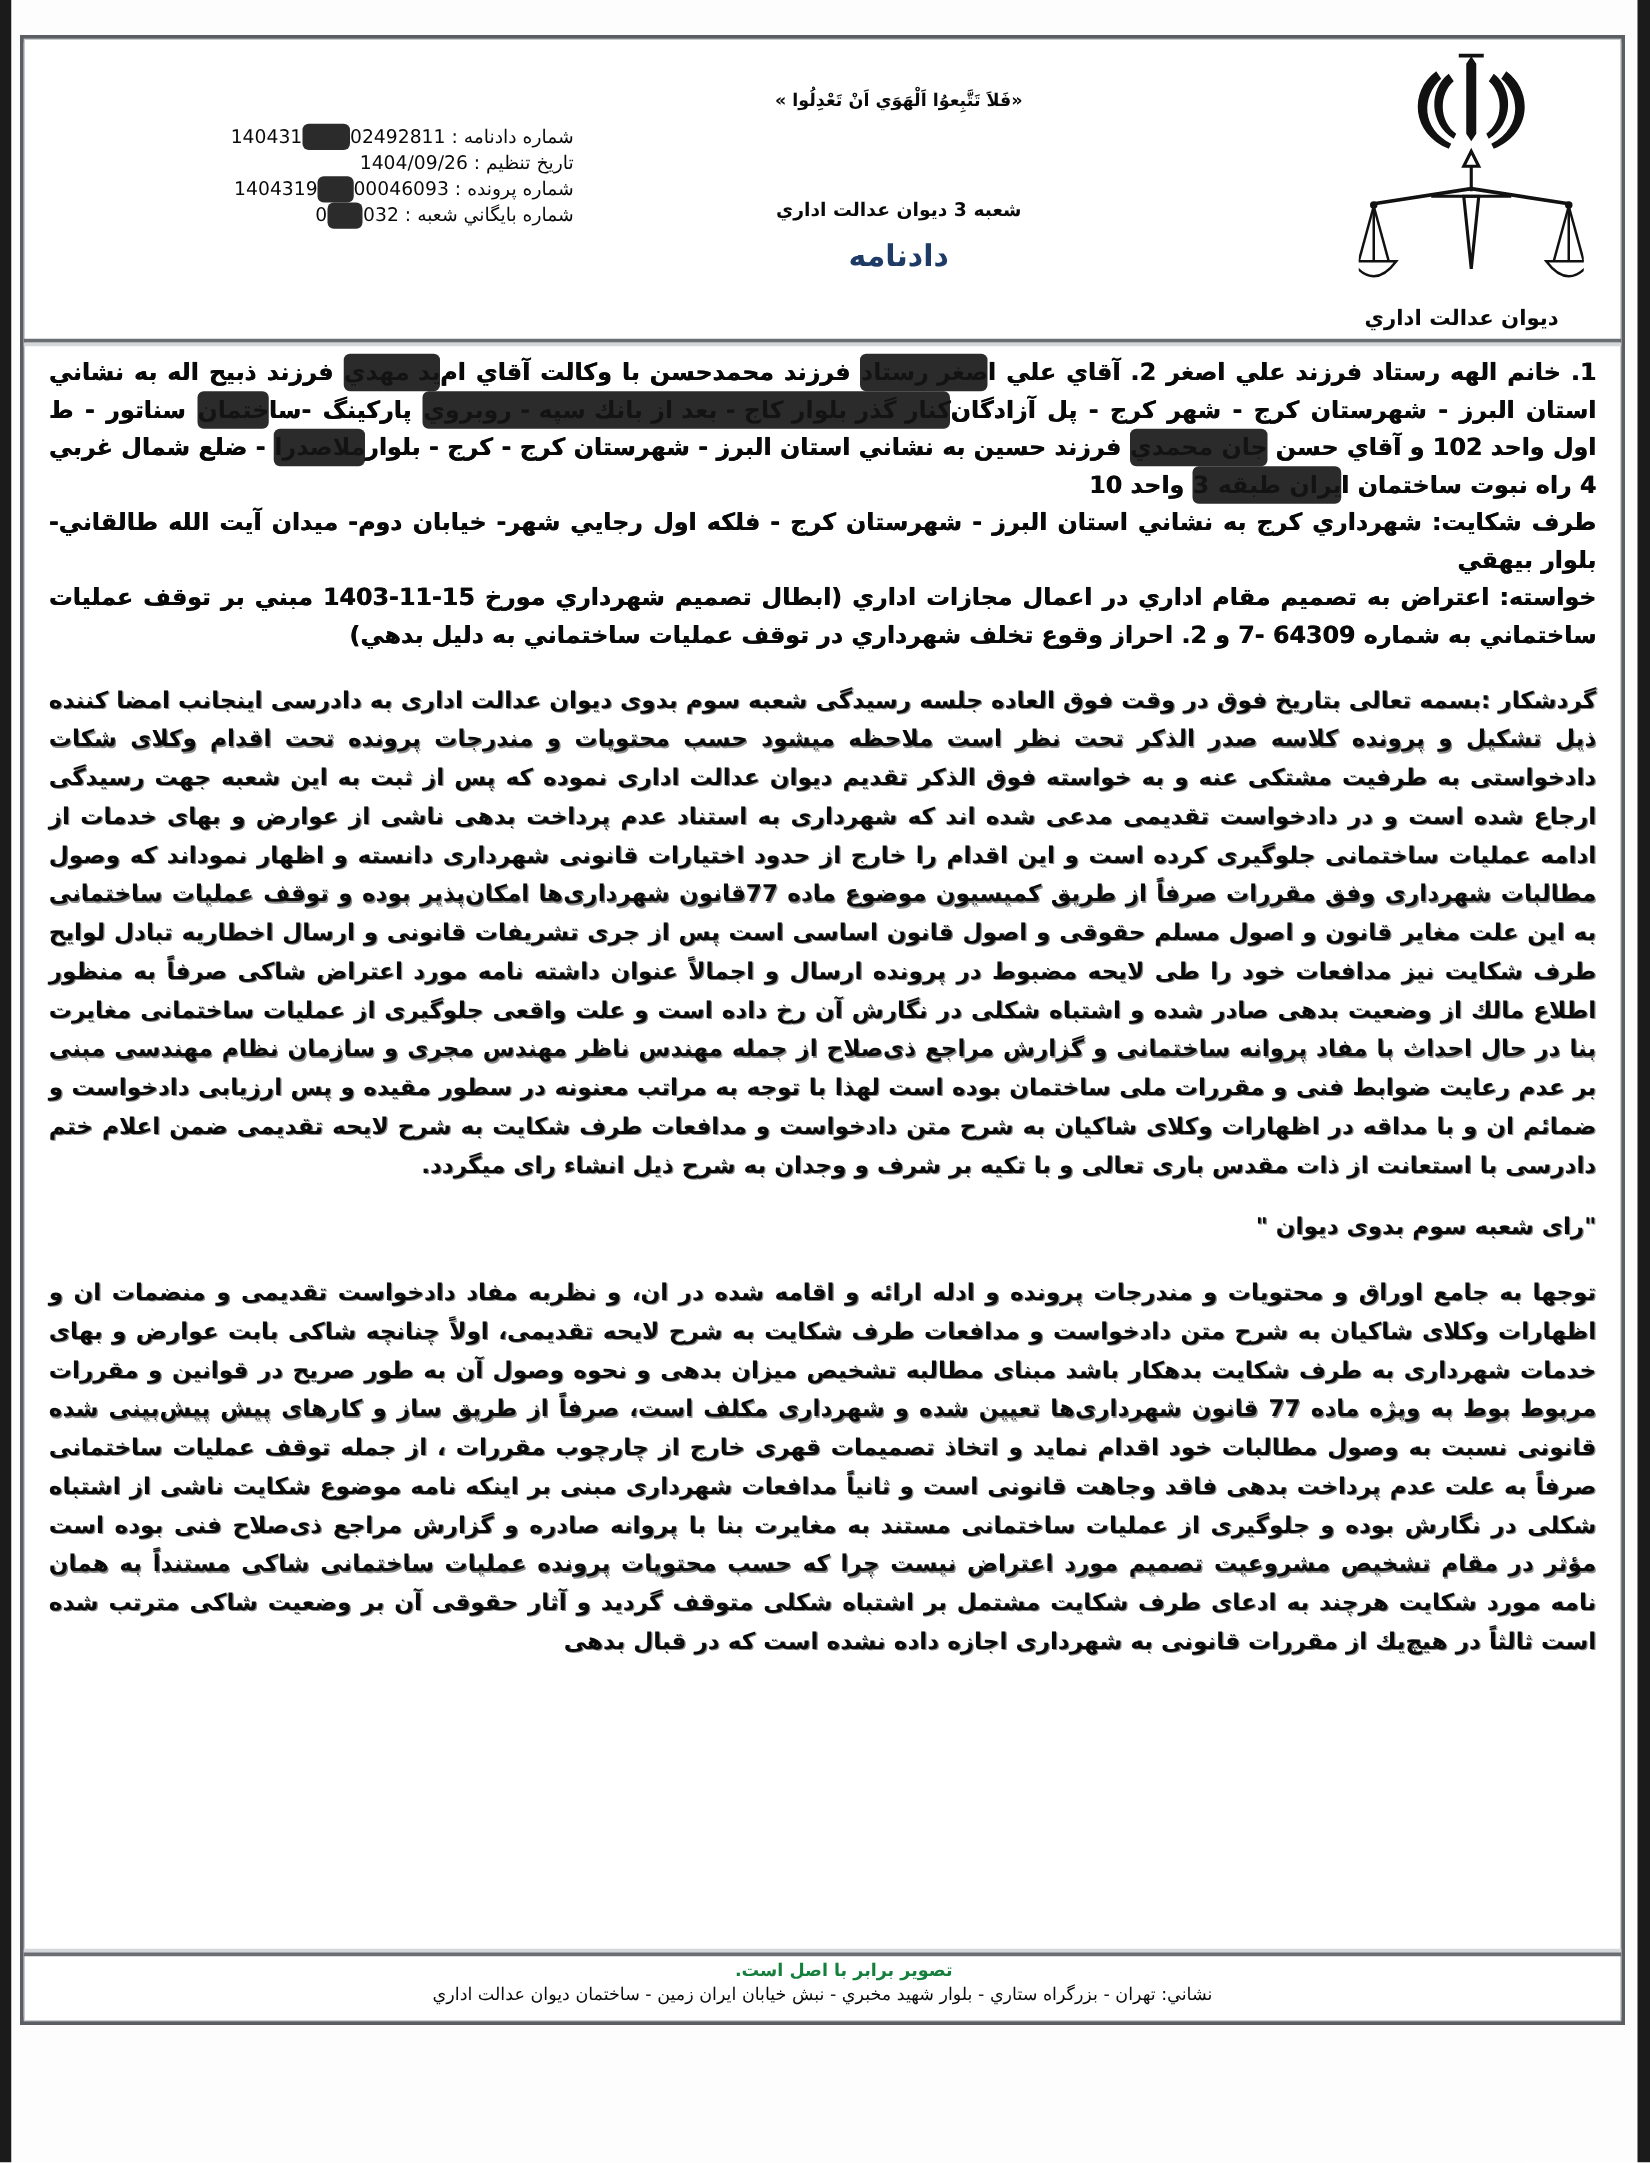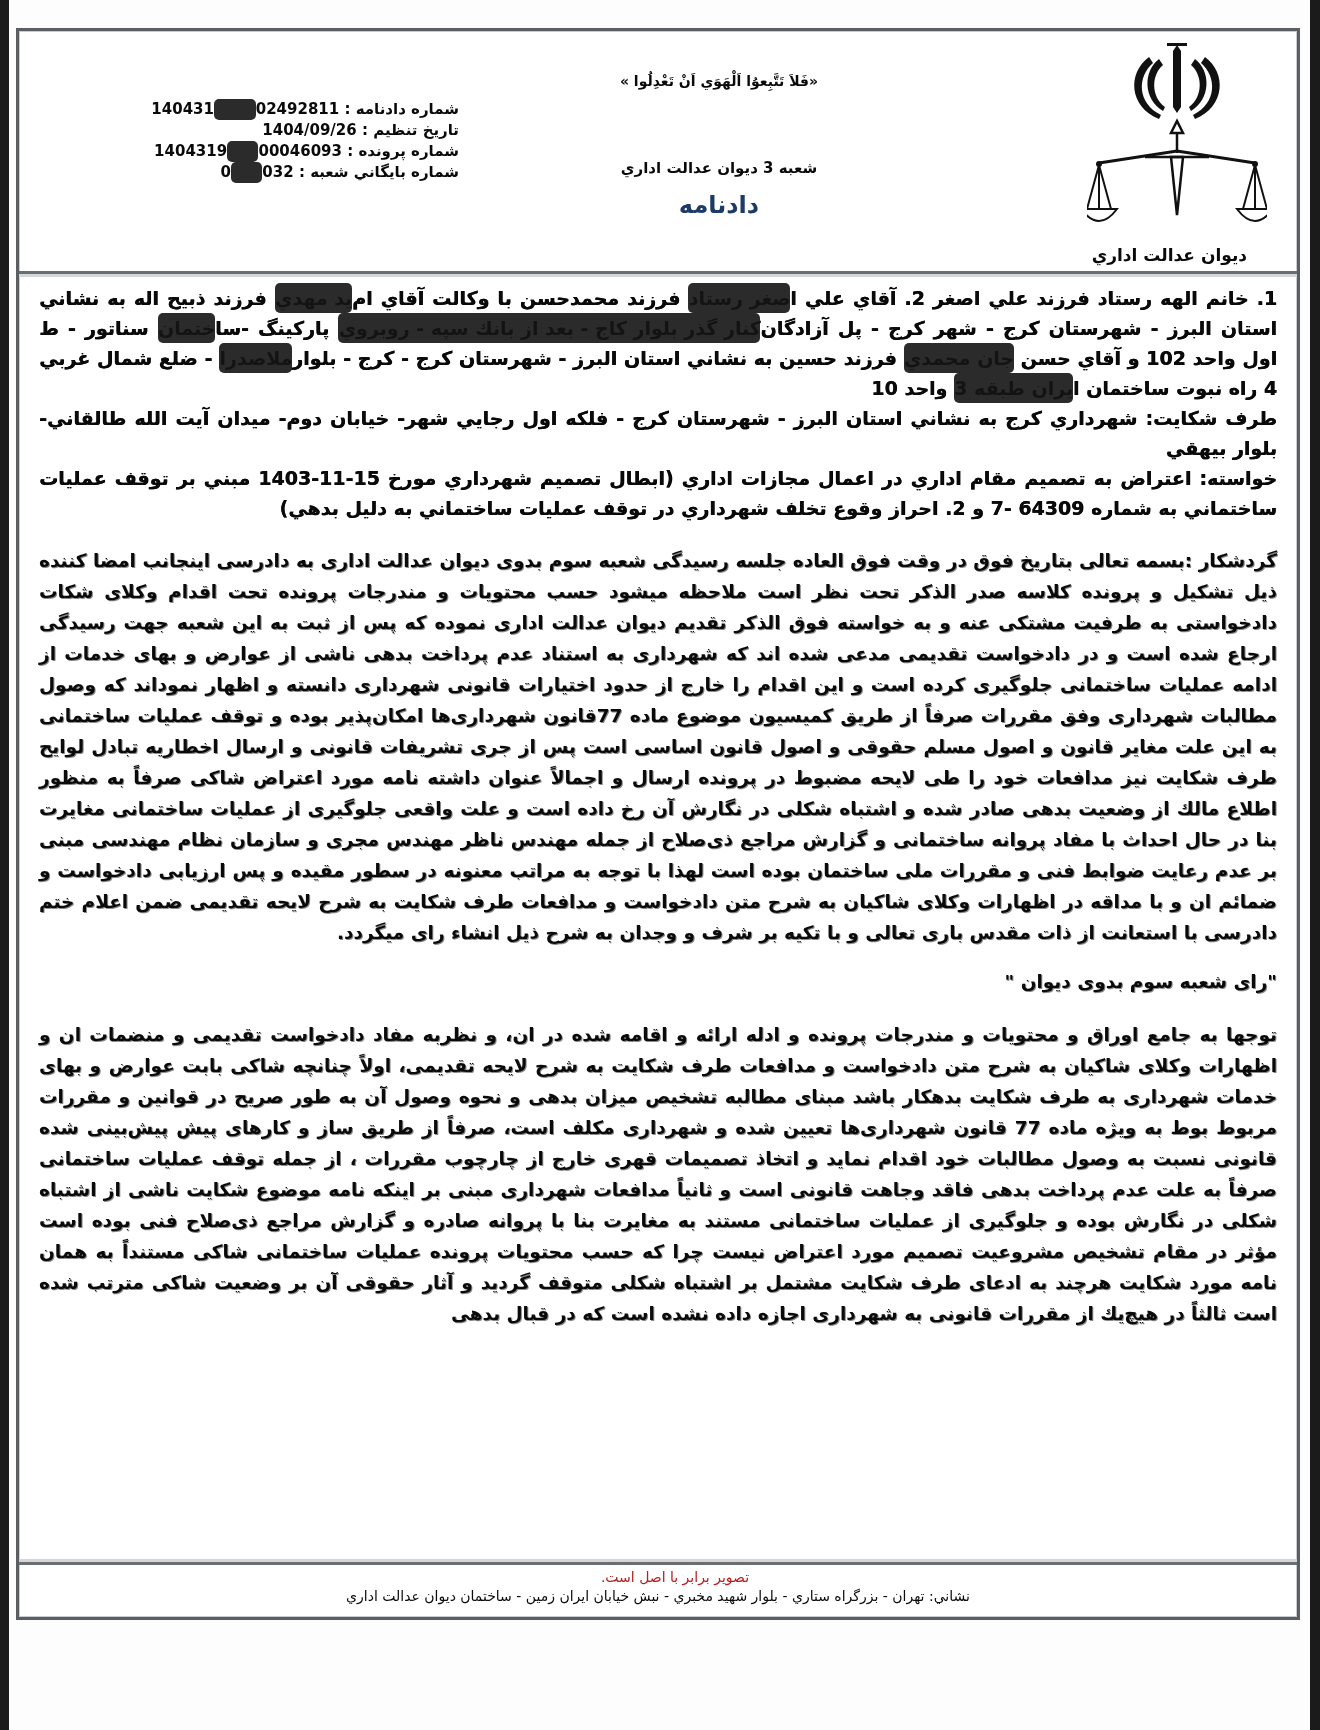--- a/index.html
+++ b/index.html
@@ -91,21 +91,21 @@
       direction: rtl;
     }
     .meta {
       position: absolute;
       left: 100px;
       top: 68px;
       width: 340px;
       direction: rtl;
       text-align: right;
       font-size: 15px;
-      font-weight: bold;
+      font-weight: normal;
       line-height: 21px;
     }
     .meta-row { white-space: nowrap; }
     .redact {
       display: inline-block;
       background: #1a1a1a;
       color: transparent;
       border-radius: 5px;
       filter: blur(0.6px);
       opacity: 0.92;
@@ -145,22 +145,22 @@
       left: 0; right: 0;
       bottom: 0;
       height: 52px;
       border-top: 3px solid #6a6d72;
       box-shadow: 0 -3px 0 0 #d4d6da;
       text-align: center;
       direction: rtl;
     }
     .certified {
       font-size: 14px;
-      font-weight: normal;
-      color: #b91c1c;
+      font-weight: bold;
+      color: #15803d;
       margin-top: 3px;
       line-height: 18px;
       margin-left: 34px;
     }
     .address {
       font-size: 14px;
       font-weight: normal;
       line-height: 20px;
     }
   </style>

